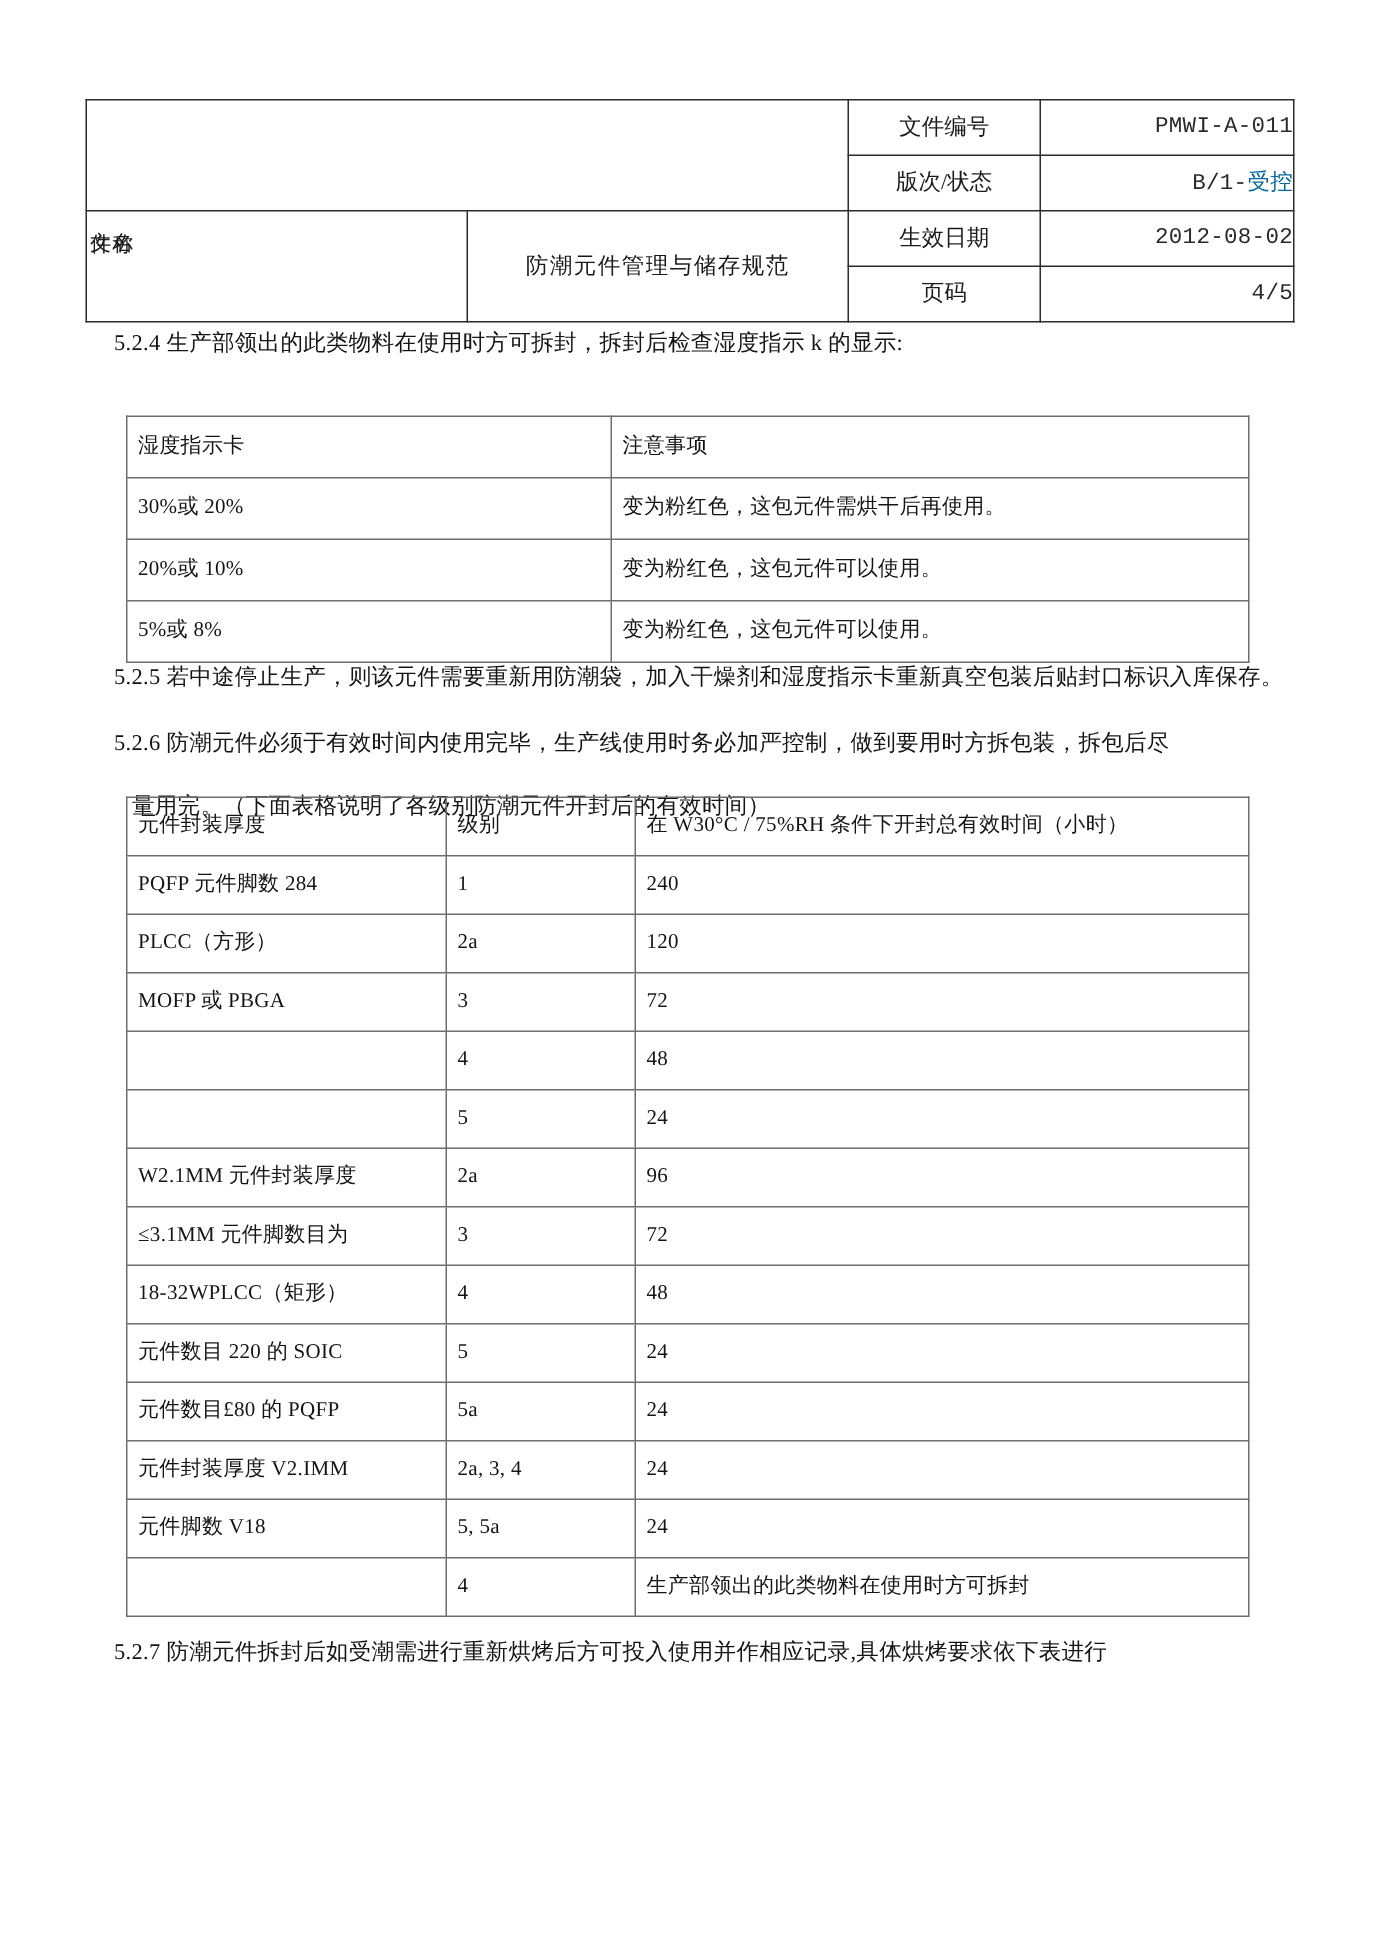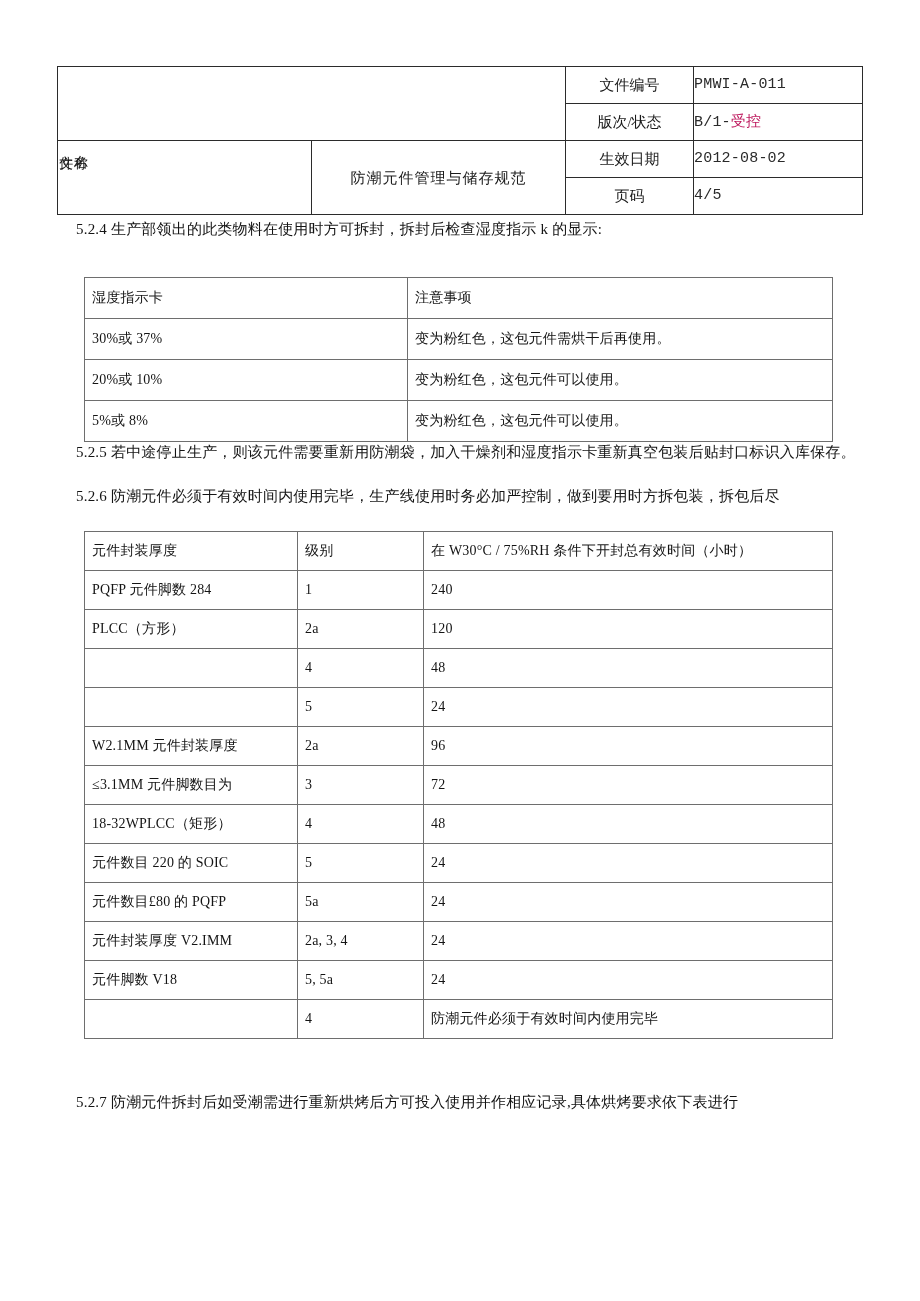--- a/index.html
+++ b/index.html
@@ -67,32 +67,32 @@
     padding: 4px 6px;
   }
   .hdr-key {
     text-align: center;
     font-size: 16px;
     height: 36px;
     width: 127px;
     color: #1a1a1a;
   }
   .hdr-val {
-    text-align: left;
+    text-align: right;
     font-size: 14px;
     width: 168px;
     color: #2a2a2a;
     font-family: "Liberation Mono", "DejaVu Sans Mono", monospace;
     letter-spacing: 0.2px;
   }
   .hdr-val .cn {
     font-family: "Liberation Serif", "DejaVu Serif", serif;
   }
   .status-red {
-    color: #be185d;
+    color: #0369a1;
   }
 
   
   .para {
     position: absolute;
     font-size: 15px;
     line-height: 1.5;
     color: #141414;
     letter-spacing: 0.2px;
     white-space: nowrap;
@@ -185,36 +185,37 @@
         <col class="c2">
       </colgroup>
     <thead>
       <tr>
         <th>湿度指示卡</th>
         <th>注意事项</th>
       </tr>
     </thead>
     <tbody>
       <tr>
-        <td>30%或 37%</td>
+        <td>30%或 20%</td>
         <td>变为粉红色，这包元件需烘干后再使用。</td>
       </tr>
       <tr>
         <td>20%或 10%</td>
         <td>变为粉红色，这包元件可以使用。</td>
       </tr>
       <tr>
         <td>5%或 8%</td>
         <td>变为粉红色，这包元件可以使用。</td>
       </tr>
     </tbody>
   </table>
 
   <div class="para p525">5.2.5 若中途停止生产，则该元件需要重新用防潮袋，加入干燥剂和湿度指示卡重新真空包装后贴封口标识入库保存。</div>
   <div class="para p526">5.2.6 防潮元件必须于有效时间内使用完毕，生产线使用时务必加严控制，做到要用时方拆包装，拆包后尽</div>
+  <div class="para p526b">量用完。（下面表格说明了各级别防潮元件开封后的有效时间）</div>
 
   <table class="data-table" id="msl-table">
     <colgroup>
         <col class="c1">
         <col class="c2">
         <col class="c3">
       </colgroup>
     <thead>
       <tr>
         <th>元件封装厚度</th>
@@ -227,20 +228,25 @@
         <td>PQFP 元件脚数 284</td>
         <td>1</td>
         <td>240</td>
       </tr>
       <tr>
         <td>PLCC（方形）</td>
         <td>2a</td>
         <td>120</td>
       </tr>
       <tr>
+        <td>MOFP 或 PBGA</td>
+        <td>3</td>
+        <td>72</td>
+      </tr>
+      <tr>
         <td></td>
         <td>4</td>
         <td>48</td>
       </tr>
       <tr>
         <td></td>
         <td>5</td>
         <td>24</td>
       </tr>
       <tr>
@@ -274,20 +280,20 @@
         <td>24</td>
       </tr>
       <tr>
         <td>元件脚数 V18</td>
         <td>5, 5a</td>
         <td>24</td>
       </tr>
       <tr>
         <td></td>
         <td>4</td>
-        <td>防潮元件必须于有效时间内使用完毕</td>
+        <td>生产部领出的此类物料在使用时方可拆封</td>
       </tr>
     </tbody>
   </table>
 
   <div class="para p527">5.2.7 防潮元件拆封后如受潮需进行重新烘烤后方可投入使用并作相应记录,具体烘烤要求依下表进行</div>
 
 </div>
 
 </body></html>

